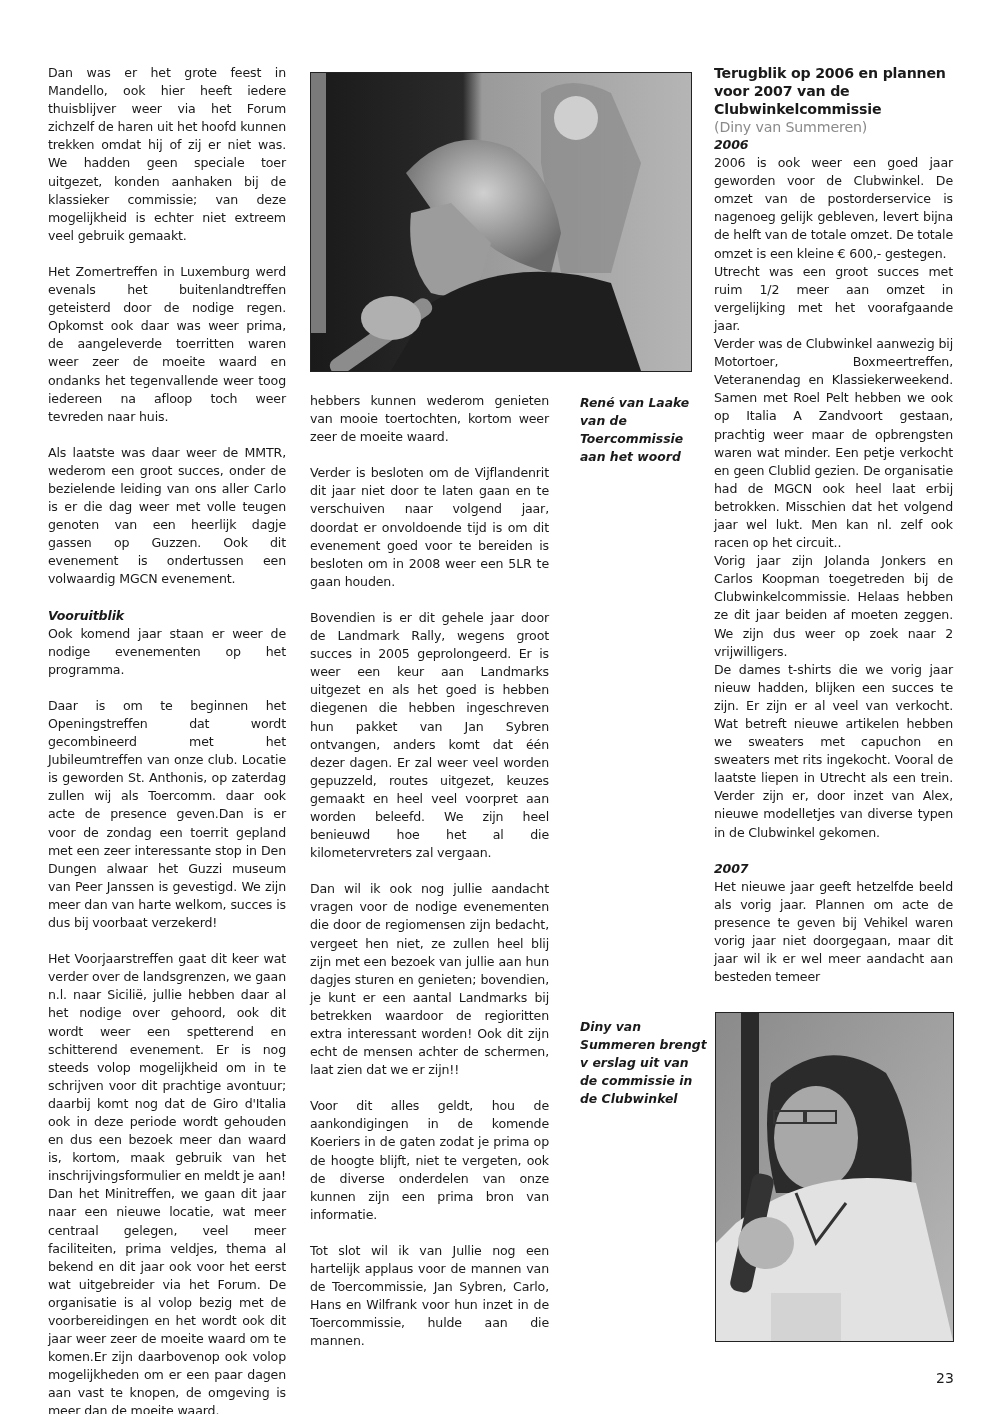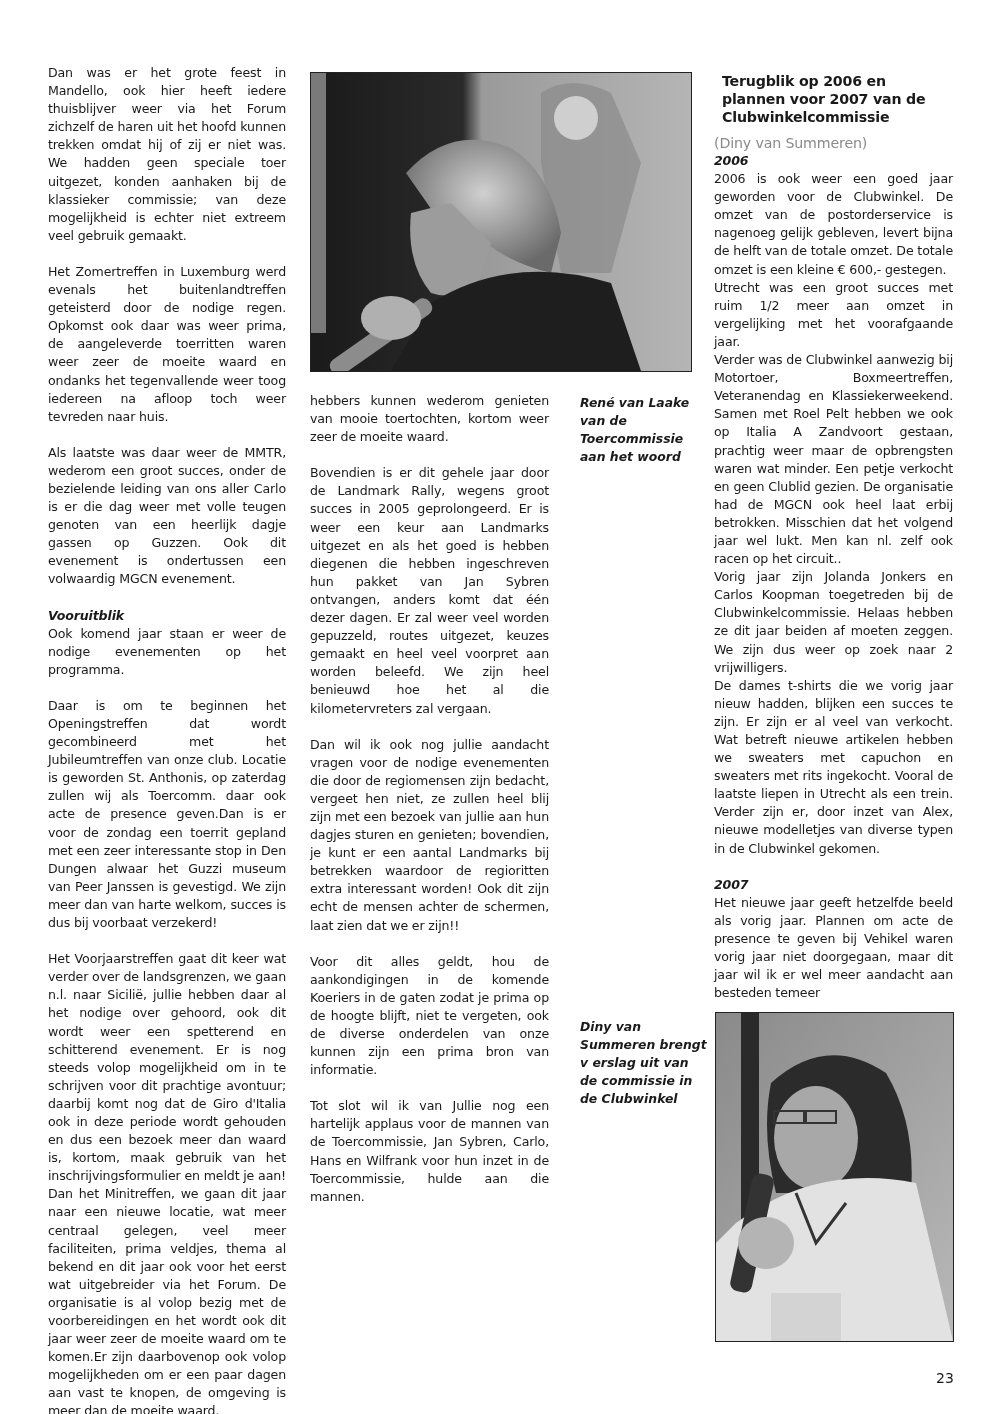--- a/index.html
+++ b/index.html
@@ -5,21 +5,21 @@
   html, body { margin: 0; padding: 0; background: #ffffff; }
   body { width: 1000px; height: 1414px; position: relative; overflow: hidden;
          font-family: "DejaVu Sans", "Liberation Sans", sans-serif; color: #1a1a1a; }
   .col { position: absolute; font-size: 12.6px; line-height: 18.1px; text-align: justify; letter-spacing: -0.15px; }
   .col p { margin: 0 0 18px 0; }
   .col p.tight { margin-bottom: 0; }
   #col1 { left: 48px; top: 64px; width: 238px; }
   #col2 { left: 310px; top: 392px; width: 239px; }
   #col3 { left: 714px; top: 64px; width: 239px; }
   .sub { font-weight: bold; font-style: italic; display: block; }
-  .heading { font-weight: bold; font-size: 14.2px; line-height: 18px; text-align: left; margin: 8px; letter-spacing: -0.2px; }
+  .heading { font-weight: bold; font-size: 14.2px; line-height: 18px; text-align: left; margin: 0; letter-spacing: -0.2px; }
   .heading-author { font-weight: normal; font-size: 14.2px; line-height: 18px; color: #8a8a8a; margin: 0; }
   .caption { position: absolute; left: 580px; width: 130px; font-size: 12.4px; line-height: 18px;
              font-weight: bold; font-style: italic; text-align: left; }
   #cap1 { top: 394px; }
   #cap2 { top: 1018px; }
   .photo { position: absolute; border: 1px solid #222; overflow: hidden; }
   #photo1 { left: 310px; top: 72px; width: 380px; height: 298px; background: #6e6e6e; }
   #photo2 { left: 715px; top: 1012px; width: 237px; height: 328px; background: #8f8f8f; }
   .pagenum { position: absolute; left: 936px; top: 1370px; font-weight: normal; font-size: 14px; }
 </style>
@@ -61,20 +61,21 @@
     <path d="M95 100 Q140 50 200 75 Q240 100 250 160 L240 200 Q200 190 175 170 L130 150 Z" fill="url(#hair1)"></path>
     <path d="M100 140 Q95 190 120 220 Q150 230 170 205 L180 170 L140 130 Z" fill="#9c9c9c"></path>
     <path d="M120 230 Q200 180 300 210 L330 298 L80 298 Z" fill="#1e1e1e"></path>
     <rect x="10" y="255" width="120" height="18" rx="8" transform="rotate(-35 70 264)" fill="#8c8c8c"></rect>
     <ellipse cx="80" cy="245" rx="30" ry="22" fill="#b0b0b0"></ellipse>
   </svg>
 </div>
 
 <div class="col" id="col2">
   <p>hebbers kunnen wederom genieten van mooie toertochten, kortom weer zeer de moeite waard.</p>
+  <p>Verder is besloten om de Vijflandenrit dit jaar niet door te laten gaan en te verschuiven naar volgend jaar, doordat er onvoldoende tijd is om dit evenement goed voor te bereiden is besloten om in 2008 weer een 5LR te gaan houden.</p>
   <p>Bovendien is er dit gehele jaar door de Landmark Rally, wegens groot succes in 2005 geprolongeerd. Er is weer een keur aan Landmarks uitgezet en als het goed is hebben diegenen die hebben ingeschreven hun pakket van Jan Sybren ontvangen, anders komt dat één dezer dagen. Er zal weer veel worden gepuzzeld, routes uitgezet, keuzes gemaakt en heel veel voorpret aan worden beleefd. We zijn heel benieuwd hoe het al die kilometervreters zal vergaan.</p>
   <p>Dan wil ik ook nog jullie aandacht vragen voor de nodige evenementen die door de regiomensen zijn bedacht, vergeet hen niet, ze zullen heel blij zijn met een bezoek van jullie aan hun dagjes sturen en genieten; bovendien, je kunt er een aantal Landmarks bij betrekken waardoor de regioritten extra interessant worden! Ook dit zijn echt de mensen achter de schermen, laat zien dat we er zijn!!</p>
   <p>Voor dit alles geldt, hou de aankondigingen in de komende Koeriers in de gaten zodat je prima op de hoogte blijft, niet te vergeten, ook de diverse onderdelen van onze kunnen zijn een prima bron van informatie.</p>
   <p>Tot slot wil ik van Jullie nog een hartelijk applaus voor de mannen van de Toercommissie, Jan Sybren, Carlo, Hans en Wilfrank voor hun inzet in de Toercommissie, hulde aan die mannen.</p>
 </div>
 
 <div class="caption" id="cap1">René van Laake van de Toercommissie aan het woord</div>
 <div class="caption" id="cap2">Diny van Summeren brengt v erslag uit van de commissie in de Clubwinkel</div>
 
 <div class="col" id="col3">

